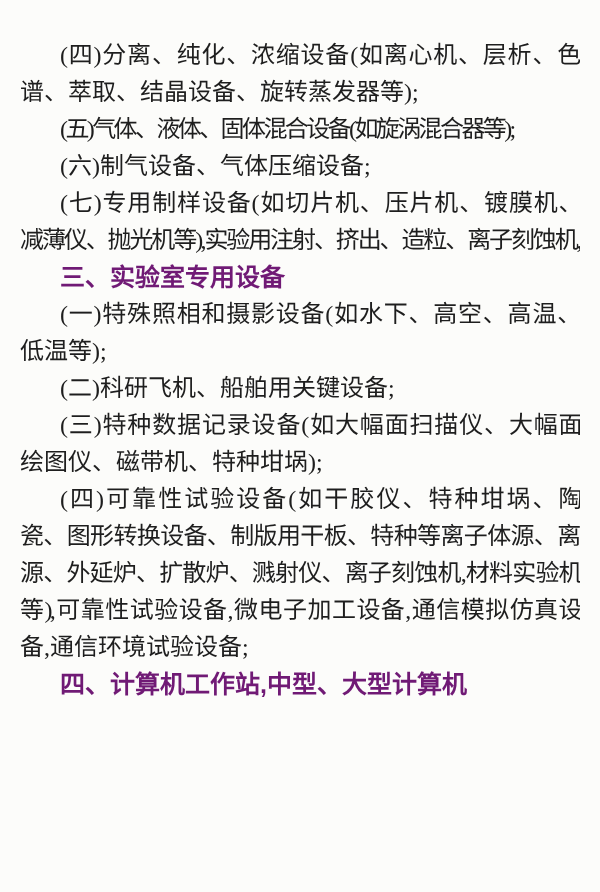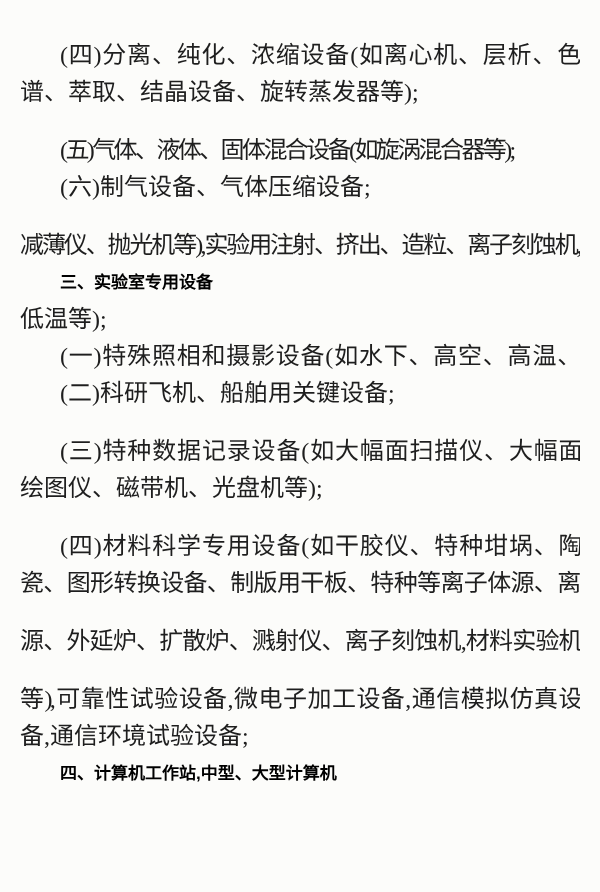--- a/index.html
+++ b/index.html
@@ -24,42 +24,43 @@
     line-height: 37px;
     overflow: hidden;
   }
   .indent { text-indent: 40px; }
   .justify {
     text-align: justify;
     text-align-last: justify;
   }
   .nowrap { white-space: nowrap; }
   .t1 { letter-spacing: -1.2px; }
-  .t2 { letter-spacing: -2.6px; margin-top: 21px; }
+  .t2 { letter-spacing: -2.6px; }
   .heading {
     font-family: "Liberation Sans", "DejaVu Sans", sans-serif;
     font-weight: 700;
-    color: #000000;
-    font-size: 17px;
+    color: #701a75;
+    font-size: 25px;
   }
 </style>
 </head>
 <body>
 
 <div class="page">
   <div class="ln indent justify t1">(四)分离、纯化、浓缩设备(如离心机、层析、色</div>
   <div class="ln nowrap">谱、萃取、结晶设备、旋转蒸发器等);</div>
   <div class="ln indent t2 nowrap">(五)气体、液体、固体混合设备(如旋涡混合器等);</div>
   <div class="ln indent nowrap">(六)制气设备、气体压缩设备;</div>
+  <div class="ln indent justify t2">(七)专用制样设备(如切片机、压片机、镀膜机、</div>
   <div class="ln justify t2">减薄仪、抛光机等),实验用注射、挤出、造粒、离子刻蚀机,</div>
   <div class="ln heading indent nowrap">三、实验室专用设备</div>
+  <div class="ln indent justify t1">(一)特殊照相和摄影设备(如水下、高空、高温、</div>
   <div class="ln nowrap">低温等);</div>
-  <div class="ln indent justify t1">(一)特殊照相和摄影设备(如水下、高空、高温、</div>
   <div class="ln indent nowrap">(二)科研飞机、船舶用关键设备;</div>
   <div class="ln indent justify t2">(三)特种数据记录设备(如大幅面扫描仪、大幅面</div>
-  <div class="ln nowrap">绘图仪、磁带机、光盘机等);</div>
-  <div class="ln indent justify t2">(四)材料科学专用设备(如干胶仪、特种坩埚、陶</div>
+  <div class="ln nowrap">绘图仪、磁带机、特种坩埚);</div>
+  <div class="ln indent justify t2">(四)可靠性试验设备(如干胶仪、特种坩埚、陶</div>
   <div class="ln justify t1">瓷、图形转换设备、制版用干板、特种等离子体源、离子</div>
   <div class="ln justify t2">源、外延炉、扩散炉、溅射仪、离子刻蚀机,材料实验机</div>
   <div class="ln justify t2">等),可靠性试验设备,微电子加工设备,通信模拟仿真设</div>
   <div class="ln nowrap">备,通信环境试验设备;</div>
   <div class="ln heading indent nowrap">四、计算机工作站,中型、大型计算机</div>
 </div>
 
 </body></html>

